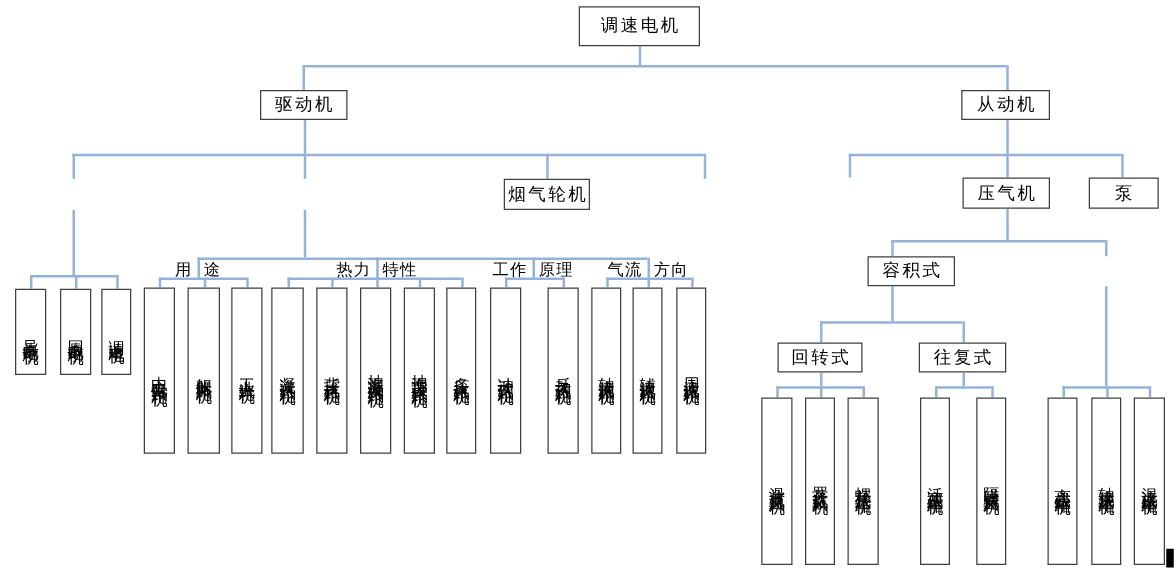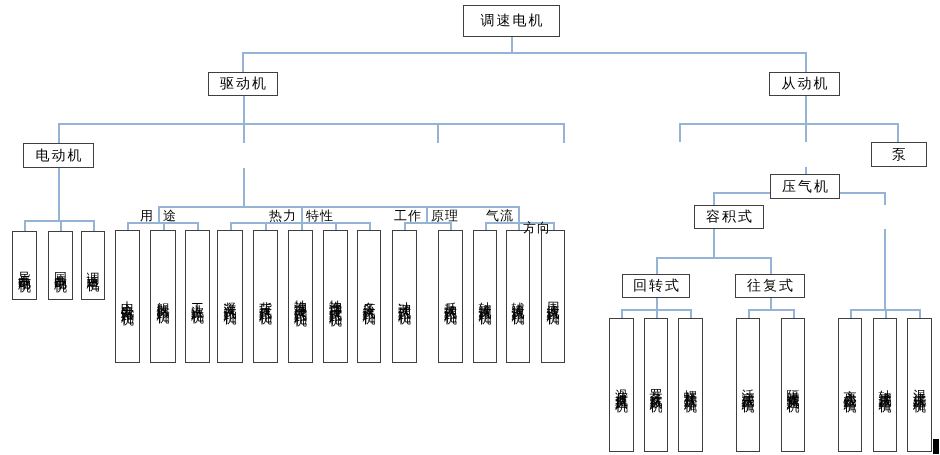--- a/index.html
+++ b/index.html
@@ -103,22 +103,22 @@
     <div class="vline" style="left: 656px; top: 309px; height: 9px;"></div>
     <div class="vline" style="left: 690px; top: 309px; height: 9px;"></div>
     <div class="vline" style="left: 748px; top: 309px; height: 9px;"></div>
     <div class="vline" style="left: 793px; top: 309px; height: 9px;"></div>
     <div class="vline" style="left: 850px; top: 309px; height: 9px;"></div>
     <div class="vline" style="left: 885px; top: 309px; height: 9px;"></div>
     <div class="vline" style="left: 919px; top: 309px; height: 9px;"></div>
     <div class="node-h" style="left: 463px; top: 5px; width: 97px; height: 32px;">调速电机</div>
     <div class="node-h" style="left: 208px; top: 72px; width: 70px; height: 24px;">驱动机</div>
     <div class="node-h" style="left: 769px; top: 72px; width: 71px; height: 24px;">从动机</div>
-    <div class="node-h" style="left: 23px; top: 143px; width: 71px; height: 25px;">电动机</div>
-    <div class="node-h" style="left: 770px; top: 142px; width: 70px; height: 25px; margin-top: 32px;">压气机</div>
+    <div class="node-h" style="left: 403px; top: 143px; width: 69px; height: 25px;">烟气轮机</div>
+    <div class="node-h" style="left: 770px; top: 142px; width: 70px; height: 25px;">压气机</div>
     <div class="node-h" style="left: 871px; top: 142px; width: 56px; height: 25px;">泵</div>
     <div class="node-h" style="left: 694px; top: 205px; width: 70px; height: 24px;">容积式</div>
     <div class="node-h" style="left: 622px; top: 274px; width: 68px; height: 24px;">回转式</div>
     <div class="node-h" style="left: 735px; top: 274px; width: 70px; height: 24px;">往复式</div>
     <div class="node-v" style="left: 12px; top: 231px; width: 25px; height: 69px;">异步电动机</div>
     <div class="node-v" style="left: 48px; top: 231px; width: 25px; height: 69px;">同步电动机</div>
     <div class="node-v" style="left: 81px; top: 231px; width: 24px; height: 69px;">调速电机</div>
     <div class="node-v" style="left: 115px; top: 230px; width: 25px; height: 133px;">中心电站汽轮机</div>
     <div class="node-v" style="left: 150px; top: 230px; width: 26px; height: 133px;">舰船汽轮机</div>
     <div class="node-v" style="left: 185px; top: 230px; width: 25px; height: 133px;">工业汽轮机</div>
@@ -140,15 +140,15 @@
     <div class="node-v" style="left: 838px; top: 318px; width: 24px; height: 134px;">离心式压缩机</div>
     <div class="node-v" style="left: 873px; top: 318px; width: 24px; height: 134px;">轴流式压缩机</div>
     <div class="node-v" style="left: 907px; top: 318px; width: 25px; height: 134px;">混流式压缩机</div>
     <span class="glabel" style="transform: translate(154px, 207px) translateX(-100%);">用</span>
     <span class="glabel" style="transform: translate(163px, 207px);">途</span>
     <span class="glabel" style="transform: translate(297px, 207px) translateX(-100%); text-align: right;">热力</span>
     <span class="glabel" style="transform: translate(306px, 207px);">特性</span>
     <span class="glabel" style="transform: translate(422px, 207px) translateX(-100%);">工作</span>
     <span class="glabel" style="transform: translate(431px, 207px);">原理</span>
     <span class="glabel" style="transform: translate(514px, 207px) translateX(-100%);">气流</span>
-    <span class="glabel" style="transform: translate(523px, 207px); margin-top: 12px;">方向</span>
+    <span class="glabel" style="transform: translate(523px, 207px);">方向</span>
     <div class="cursor-artifact" style="left: 933px; top: 439px; width: 6px; height: 15px;"></div>
   </div>
 
 </body></html>

